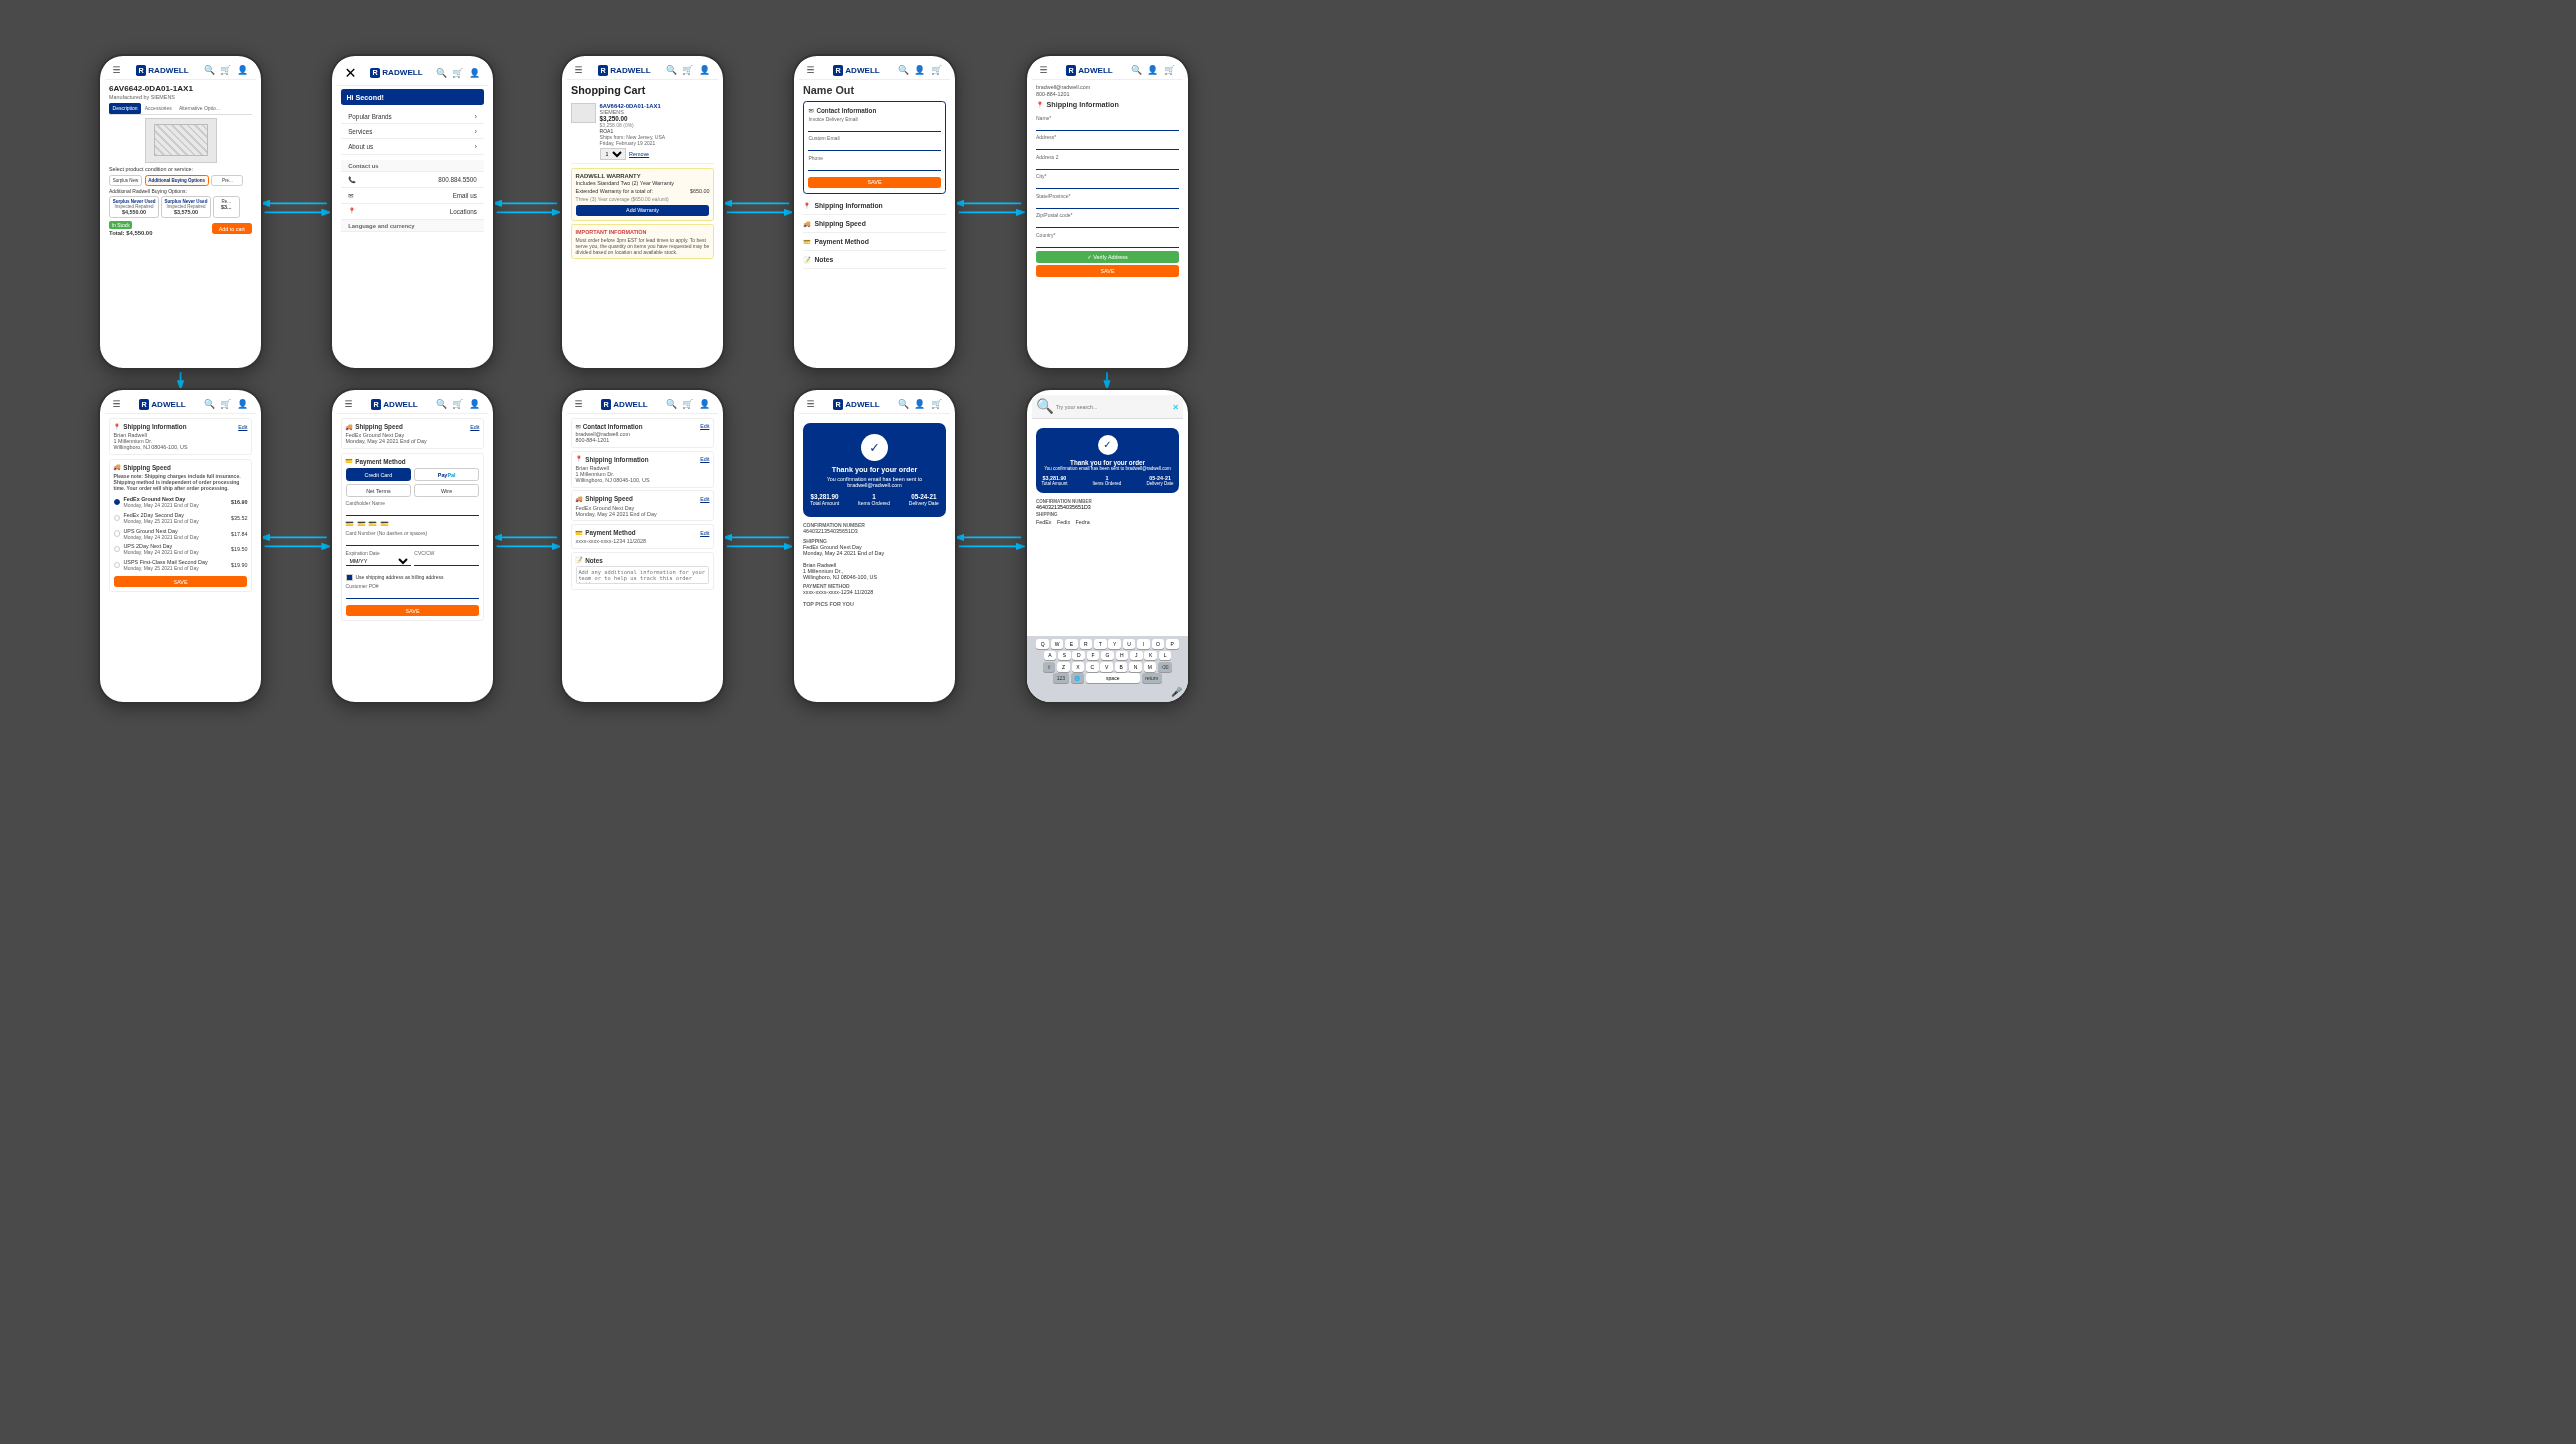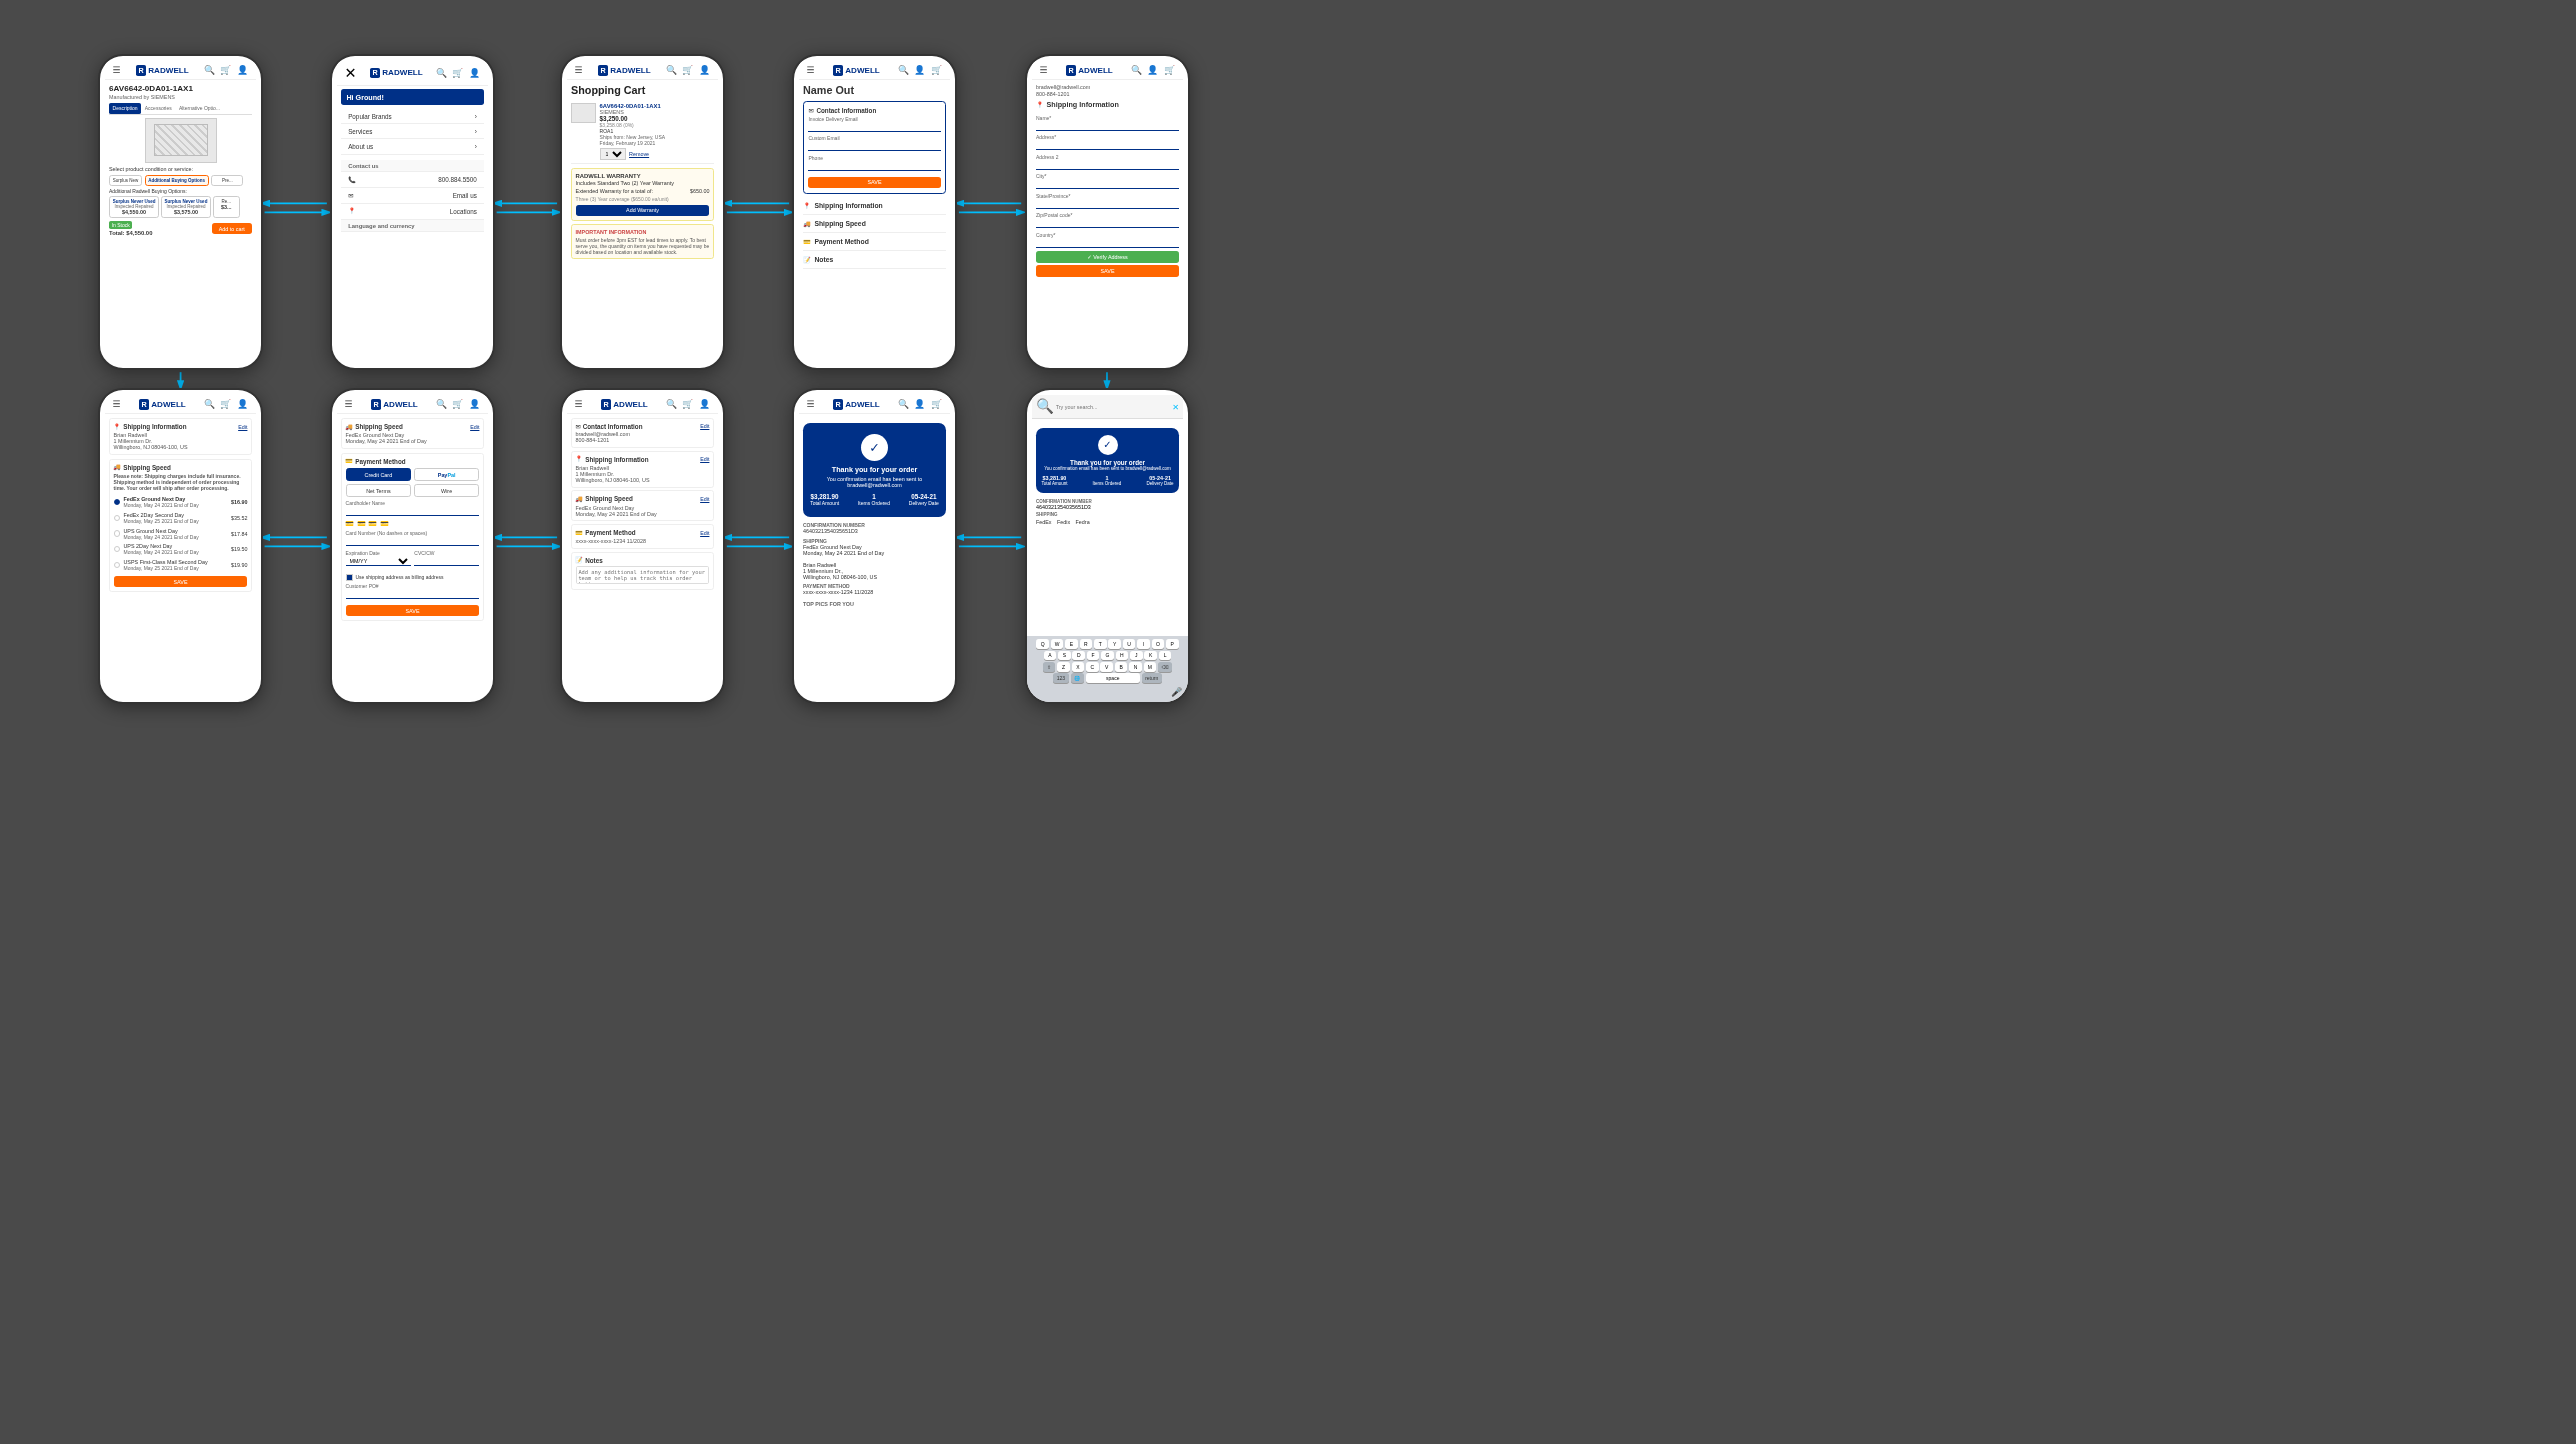--- a/index.html
+++ b/index.html
@@ -747,21 +747,21 @@
         <span class="logo-r">R</span>
         <span>RADWELL</span>
       </div>
       <div class="header-icons">
         <span>🔍</span>
         <span>🛒</span>
         <span>👤</span>
       </div>
     </div>
     <div class="content-area">
-      <div style="background:#003087; color:#fff; padding:3.6px 5.4px; font-size:7.2px; font-weight:bold; border-radius:2.7px; margin-bottom:3.6px;">Hi Ground!</div>
+      <div style="background:#003087; color:#fff; padding:3.6px 5.4px; font-size:7.2px; font-weight:bold; border-radius:2.7px; margin-bottom:3.6px;">Hi Second!</div>
       <div class="menu-item">
         <span>Popular Brands</span>
         <span>›</span>
       </div>
       <div class="menu-item">
         <span>Services</span>
         <span>›</span>
       </div>
       <div class="menu-item">
         <span>About us</span>

